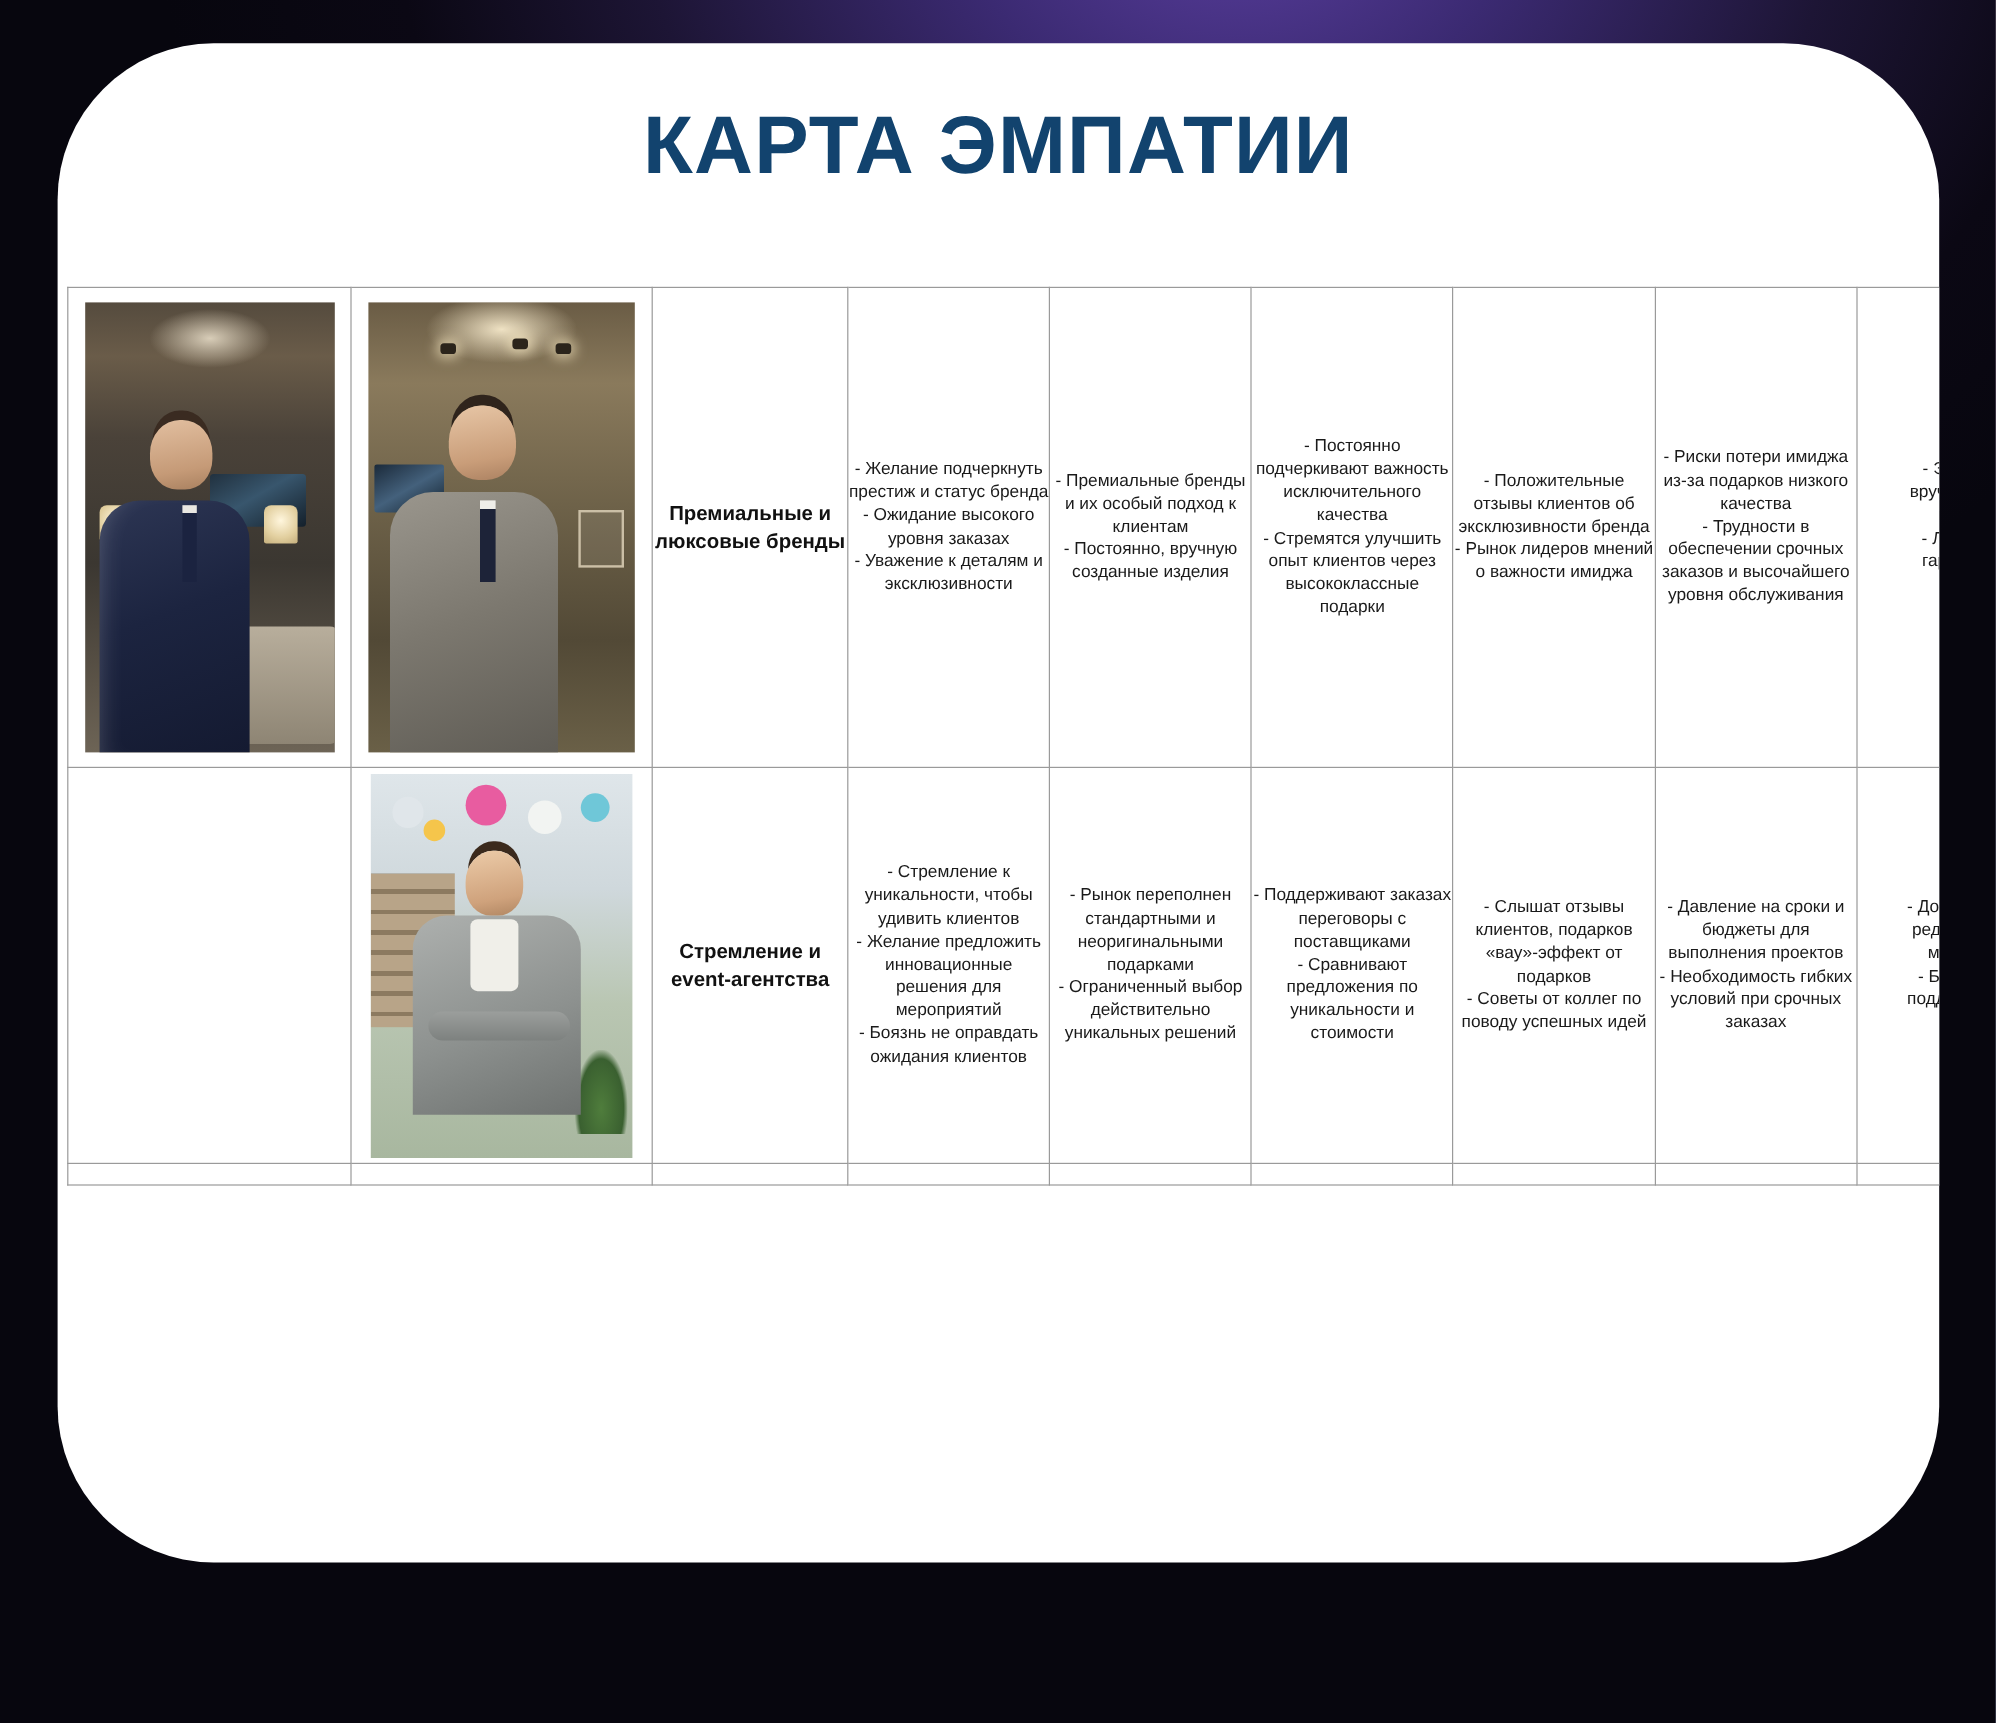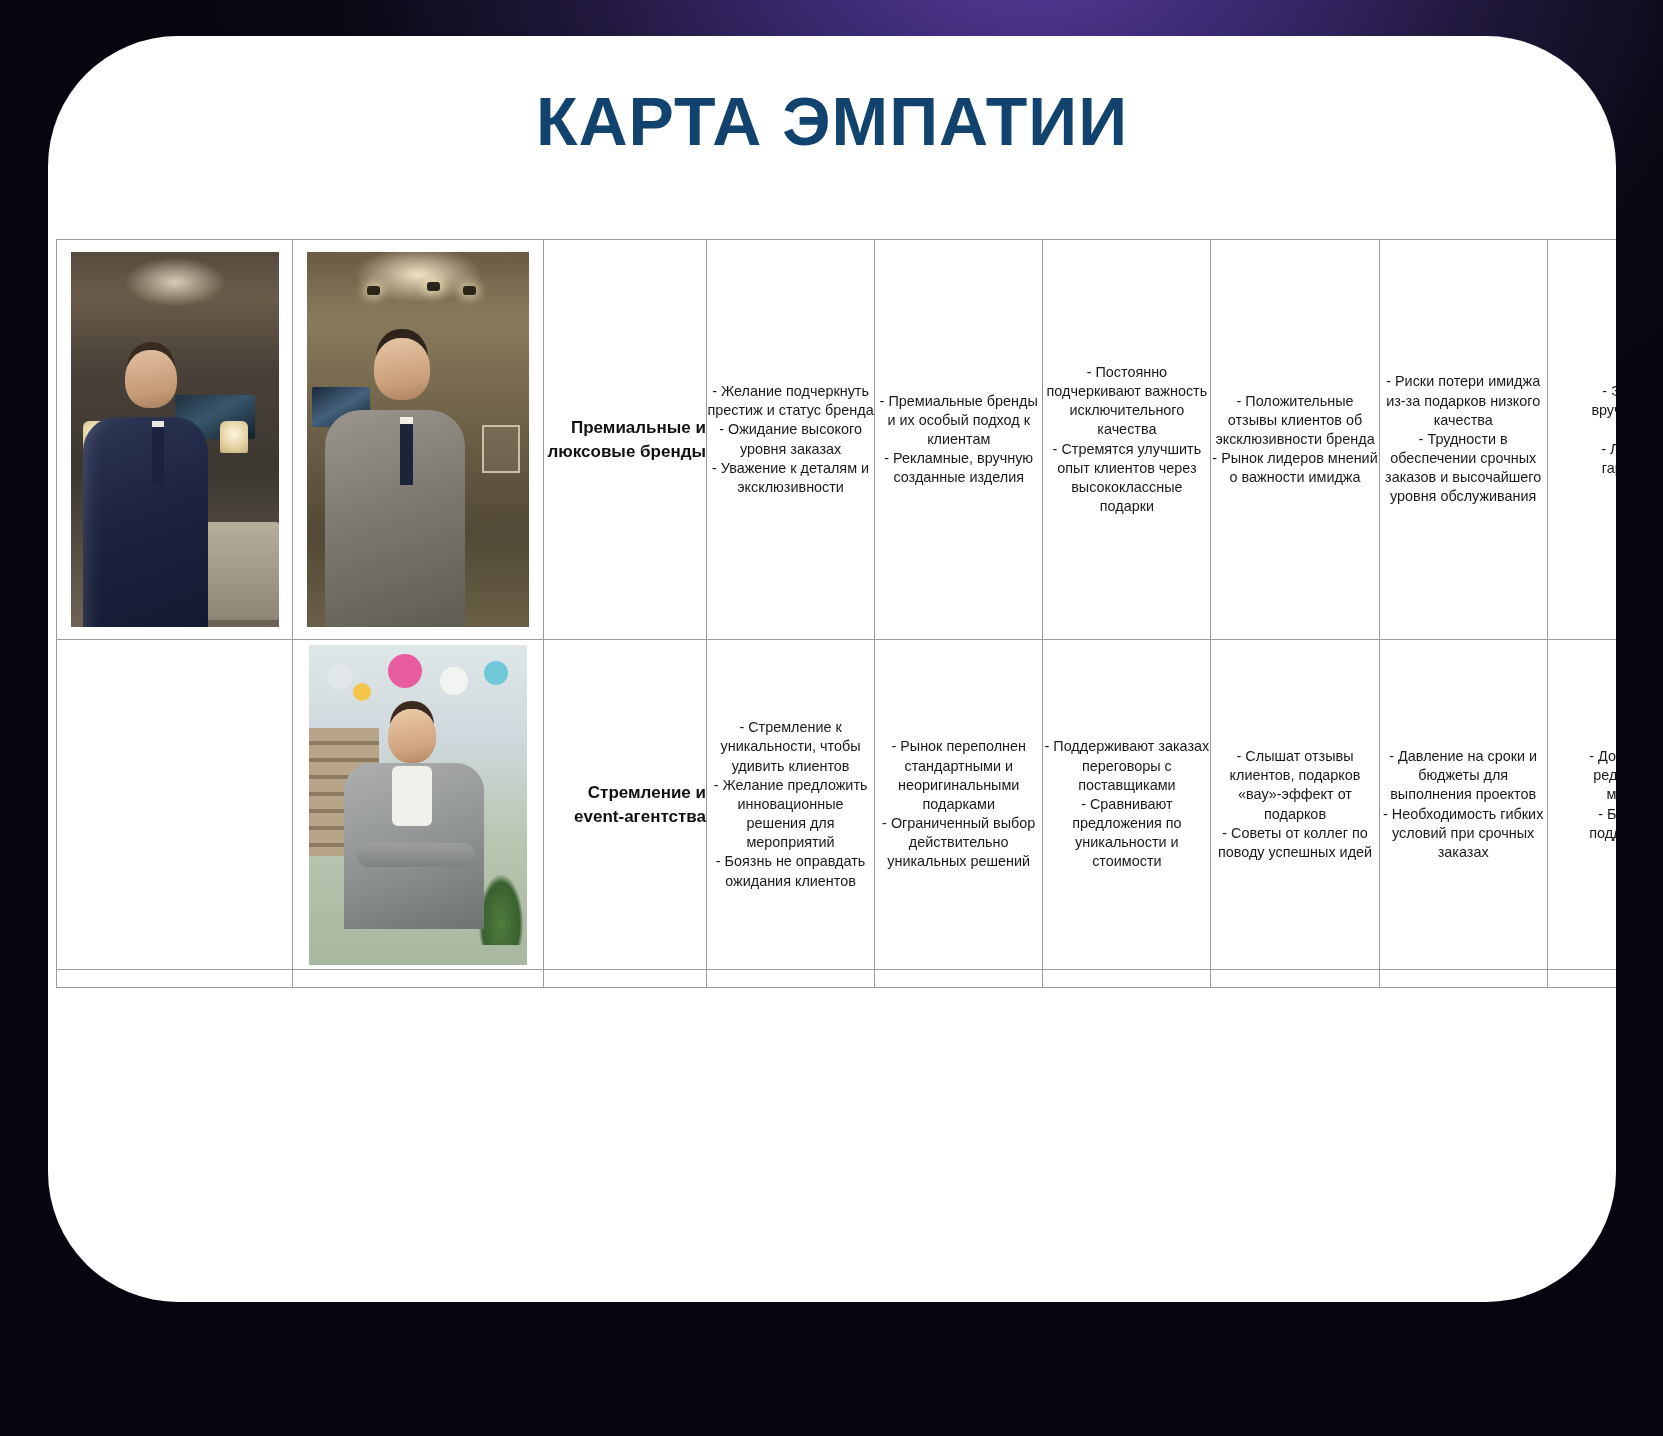--- a/index.html
+++ b/index.html
@@ -68,21 +68,21 @@
   .col-img1 { width: 218px; }
   .col-img2 { width: 232px; }
   .col-seg  { width: 150px; }
   .col-txt  { width: 155px; }
 
   .row1 { height: 400px; }
   .row2 { height: 330px; }
   .row3 { height: 18px; }
 
   .segment-label {
-    text-align: right;
+    text-align: center;
     font-size: 17px;
     font-weight: bold;
     color: #111111;
     line-height: 1.38;
     padding: 6px 6px;
   }
 
   .cell-text {
     text-align: center;
     font-size: 14.4px;
@@ -299,21 +299,21 @@
 
           <td class="col-seg segment-label">Премиальные и
 люксовые
 бренды</td>
 
           <td class="col-txt cell-text">- Желание подчеркнуть престиж и статус бренда
 - Ожидание высокого уровня заказах
 - Уважение к деталям и эксклюзивности</td>
 
           <td class="col-txt cell-text">- Премиальные бренды и их особый подход к клиентам
-- Рекламные, вручную созданные изделия</td>
+- Постоянно, вручную созданные изделия</td>
 
           <td class="col-txt cell-text">- Постоянно подчеркивают важность исключительного качества
 - Стремятся улучшить опыт клиентов через высококлассные подарки</td>
 
           <td class="col-txt cell-text">- Положительные отзывы клиентов об эксклюзивности бренда
 - Рынок лидеров мнений о важности имиджа</td>
 
           <td class="col-txt cell-text">- Риски потери имиджа из-за подарков низкого качества
 - Трудности в обеспечении срочных заказов и высочайшего уровня обслуживания</td>
 

